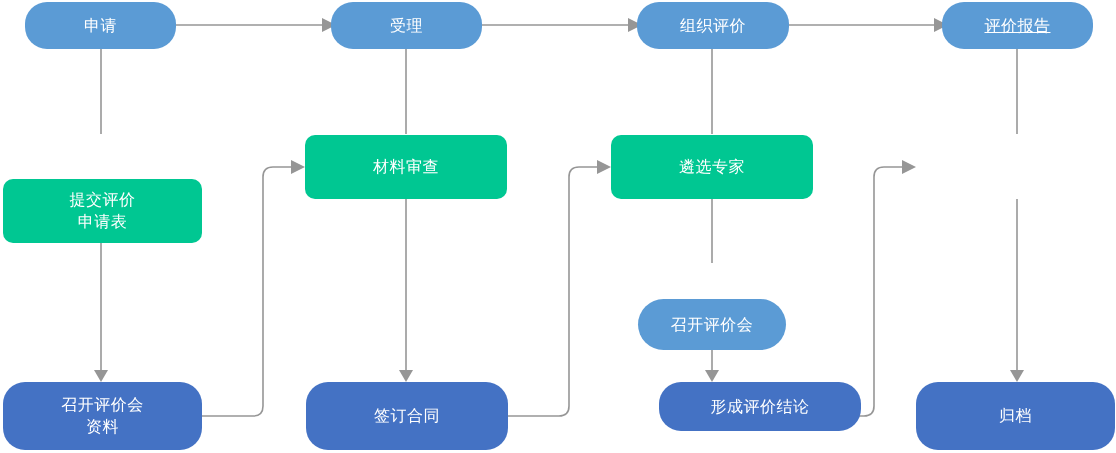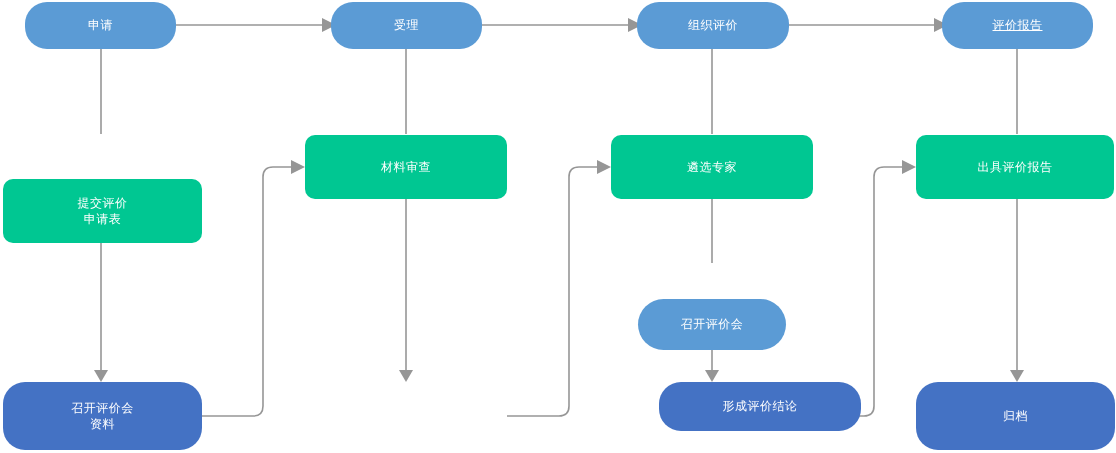--- a/index.html
+++ b/index.html
@@ -17,21 +17,21 @@
     background: #ffffff;
     overflow: hidden;
   }
   .node {
     position: absolute;
     display: flex;
     align-items: center;
     justify-content: center;
     text-align: center;
     color: #ffffff;
-    font-size: 12px;
+    font-size: 16px;
     line-height: 1.35;
     letter-spacing: 0.5px;
     box-sizing: border-box;
     white-space: pre-line;
     user-select: none;
   }
   .node.stage {
     background: #5b9bd5;
     border-radius: 22px;
   }
@@ -133,22 +133,22 @@
 
   <div class="node stage" style="left:25px; top:2px; width:151px; height:47px;">申请</div>
   <div class="node stage" style="left:331px; top:2px; width:151px; height:47px;">受理</div>
   <div class="node stage" style="left:637px; top:2px; width:152px; height:47px;">组织评价</div>
   <div class="node stage" style="left:942px; top:2px; width:151px; height:47px;text-decoration:underline;">评价报告</div>
 
   <div class="node task" style="left:3px; top:135px; width:199px; height:64px;margin-top:44px;">提交评价
 申请表</div>
   <div class="node task" style="left:305px; top:135px; width:202px; height:64px;">材料审查</div>
   <div class="node task" style="left:611px; top:135px; width:202px; height:64px;">遴选专家</div>
-  <div class="node task" style="left:916px; top:135px; width:198px; height:64px;">出具评价报告</div>
 
   <div class="node meeting" style="left:638px; top:263px; width:148px; height:51px;">召开评价会</div>
 
   <div class="node result" style="left:3px; top:382px; width:199px; height:68px;">召开评价会
 资料</div>
+  <div class="node result" style="left:306px; top:382px; width:202px; height:68px;">签订合同</div>
   <div class="node result" style="left:611px; top:382px; width:202px; height:49px;margin-left:48px;">形成评价结论</div>
   <div class="node result" style="left:916px; top:382px; width:199px; height:68px;">归档</div>
 
 </div>
 
 </body></html>

